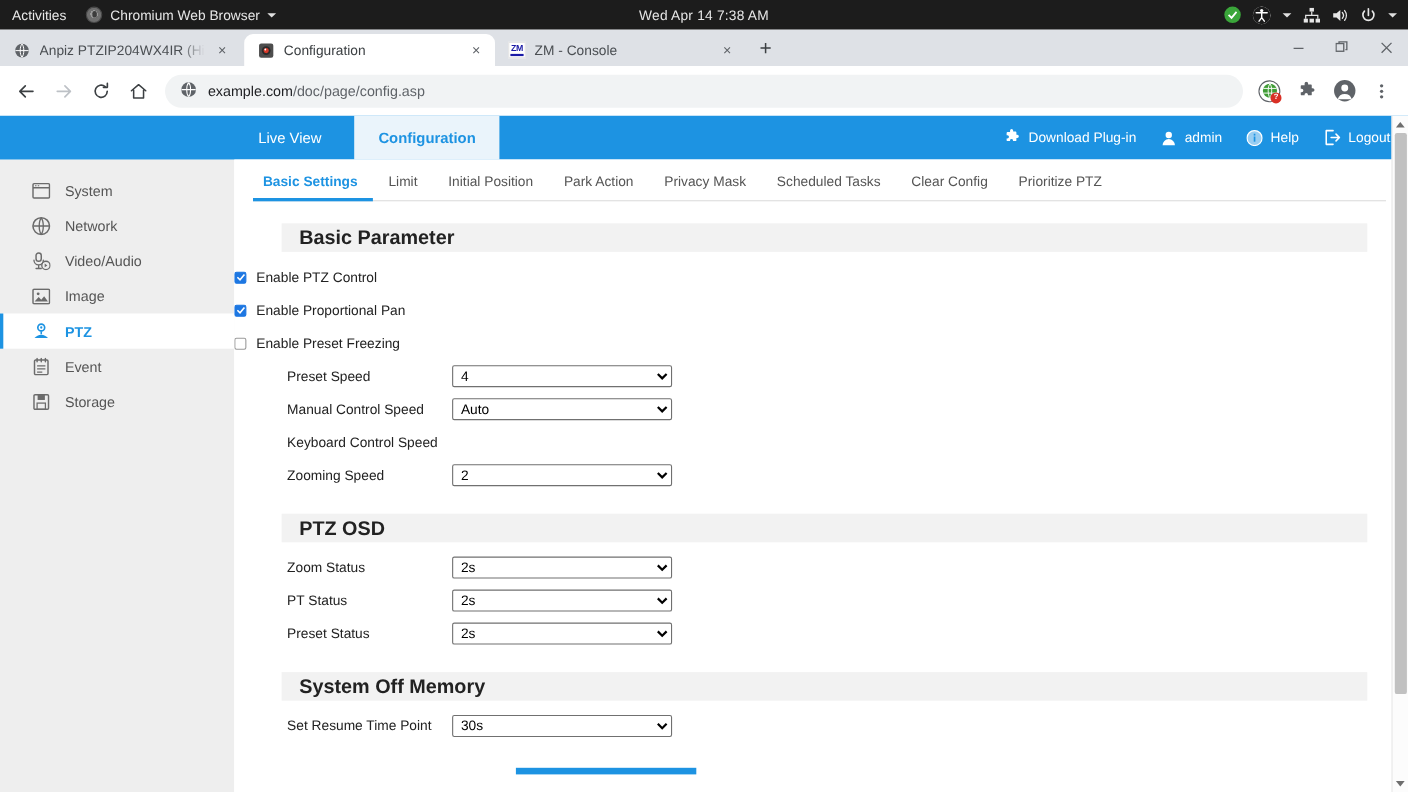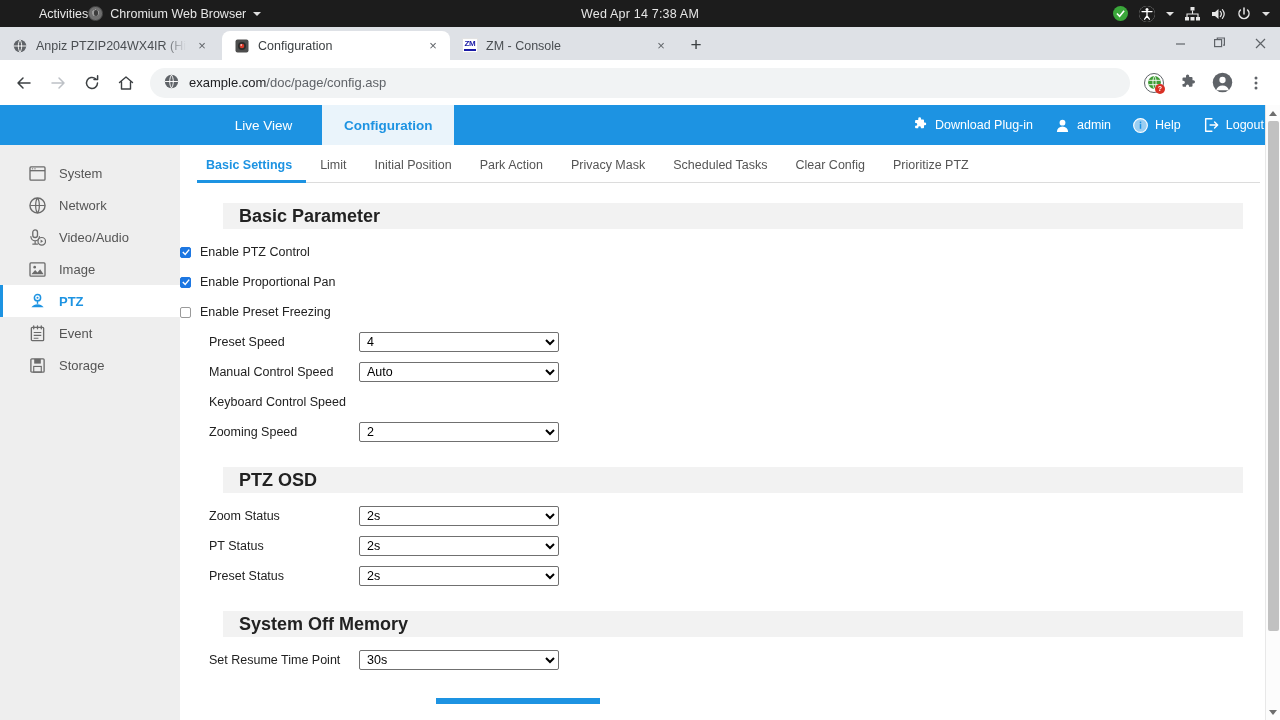--- a/index.html
+++ b/index.html
@@ -12,21 +12,21 @@
 
   
   #gnome-bar {
     height: 27px; width: 100%;
     background: #1c1c1c;
     color: #e6e6e6;
     display: flex; align-items: center;
     font-size: 12.5px;
     position: relative;
   }
-  #gnome-bar .gb-left { display: flex; align-items: center; padding-left: 11px; margin-left: 28px; }
+  #gnome-bar .gb-left { display: flex; align-items: center; gap: 18px; padding-left: 11px; }
   .gb-activities { font-size: 12.5px; color: #e9e9e9; }
   .gb-app { display: flex; align-items: center; gap: 7px; }
   .gb-app-ico {
     width: 15px; height: 15px; border-radius: 50%;
     background: radial-gradient(circle at 50% 45%, #9a9a9a 0 35%, #6f6f6f 36% 100%);
     border: 1px solid #4a4a4a;
     position: relative;
   }
   .gb-app-ico::after {
     content:""; position:absolute; left:5px; top:3px; width:4px; height:6px;
@@ -94,41 +94,41 @@
   .app-nav { display:flex; height:40px; margin-left:205px; }
   .app-nav-item {
     height:40px; display:flex; align-items:center; justify-content:center;
     font-size:13.5px; color:#ffffff; padding:0 22px; min-width:117px;
   }
   .app-nav-item.active { background:#eaf4fb; color:#1d93e2; font-weight:bold; }
   .app-right { margin-left:auto; display:flex; align-items:center; gap:22px; padding-right:16px; color:#fff; font-size:12.5px;text-align:center; }
   .app-right .ar { display:flex; align-items:center; gap:7px; }
 
   #body-row { display:flex; height:575px; }
-  #sidebar { width:180px; background:#eeeeee; padding-top:12px; flex:none; }
+  #sidebar { width:213px; background:#eeeeee; padding-top:12px; flex:none; }
   .side-item { height:32px; display:flex; align-items:center; gap:13px; padding-left:28px; font-size:13px; color:#555555; position:relative; }
   .side-item .si-ico { width:18px;height:18px;display:flex;align-items:center;justify-content:center;color:#6b6b6b;flex:none; }
   .side-item.active { background:#ffffff; color:#1d93e2; font-weight:bold; }
   .side-item.active .si-ico { color:#1d93e2; }
   .side-item.active::before { content:""; position:absolute; left:0; top:0; bottom:0; width:3px; background:#1d93e2; }
 
   #content { flex:1 1 auto; background:#ffffff; position:relative; overflow:hidden; }
 
   #subtabs { margin:0 20px 0 17px; border-bottom:1px solid #dcdcdc; height:38px; display:flex; align-items:flex-end; }
   .subtab { font-size:12.5px; color:#555; padding:0 14px 10px 14px; position:relative; }
   .subtab:first-child { padding-left:9px;margin-top:27px; }
   .subtab.active { color:#1d93e2; font-weight:bold; }
   .subtab.active::after { content:""; position:absolute; left:0; right:0; bottom:-1px; height:3px; background:#1d93e2; }
 
   .section-head {
     margin:20px 37px 0 43px; height:26px; background:#f2f2f2;
     display:flex; align-items:center; padding-left:16px;
     font-size:18px; font-weight:bold; color:#222;
   }
-  .form-row { display:flex; align-items:center; height:30px; padding-left:29px; }
+  .form-row { display:flex; align-items:center; height:30px; padding-left:48px; }
   .form-row .lbl { width:150px; font-size:12.5px; color:#222; }
   .chk-row { display:flex; align-items:center; gap:9px; height:30px; }
   .chk {
     width:11px;height:11px;border:1px solid #9a9a9a;background:#fff;border-radius:2px;flex:none;
     display:flex;align-items:center;justify-content:center;
   }
   .chk.on { background:#1d77e2; border-color:#1d77e2; }
   .chk.on svg { width:8px;height:8px; }
   .chk-row .lbl { font-size:12.5px; color:#222; }
   select.ui-select {

